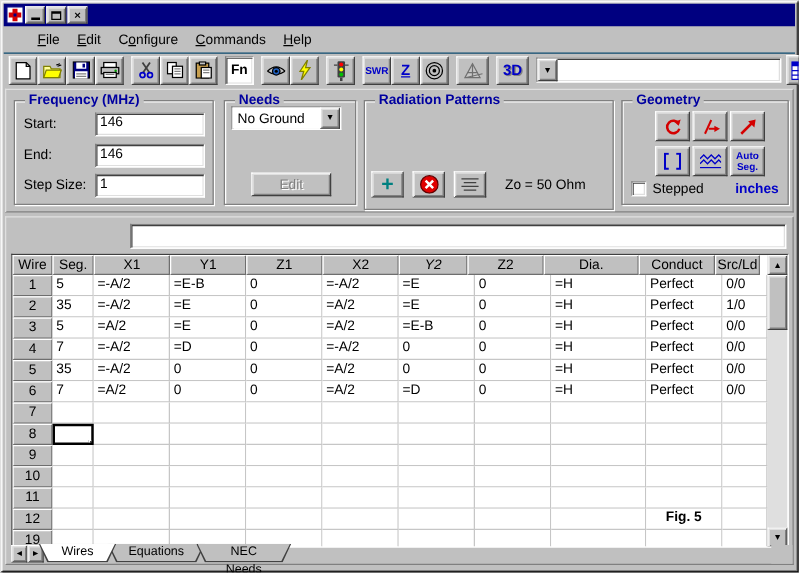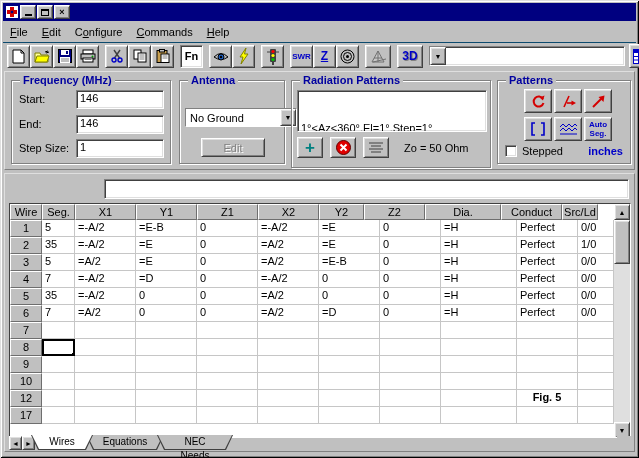--- a/index.html
+++ b/index.html
@@ -22,21 +22,21 @@
     background:var(--titlebar,#000080); display:flex; align-items:center; padding:0 2px; }
   .titlebar .title { color:#fff; font-weight:bold; font-size:11px; margin-left:4px; white-space:pre; flex:1;
     overflow:hidden; }
   .appicon { width:14px; height:14px; display:block; }
   .winbtn { width:16px; height:14px; margin-left:1px; display:flex; align-items:center; justify-content:center;
     font-size:9px; font-weight:bold; line-height:1; color:#000; }
   .winbtn .minbar{ display:block; width:7px; height:2px; background:#000; margin-top:6px; }
   .winbtn .maxbox{ display:block; width:8px; height:7px; border:1px solid #000; border-top-width:2px; }
 
   
-  .menubar { position:absolute; left:3px; top:23px; right:3px; height:18px; display:flex; align-items:center; }
+  .menubar { position:absolute; left:3px; top:23px; right:3px; height:18px; display:flex; align-items:center;padding-left:20px; }
   .menu-item { padding:2px 7px; }
   .menu-item u { text-decoration:underline; }
 
   
   .toolbar { position:absolute; left:3px; top:42px; right:3px; height:27px; display:flex; align-items:center;
     border-top:1px solid #0c4a6e; padding-left:4px; }
   .tool { width:23px; height:23px; display:flex; align-items:center; justify-content:center; flex:none; }
   .tool.pressed { border-color:#808080 #fff #fff #808080; box-shadow:inset 1px 1px 0 #404040, inset -1px -1px 0 #dfdfdf; background:#fff; }
   .sep { width:6px; flex:none; }
   .blue-label { color:var(--accent-blue,#0000C8); font-weight:bold; }
@@ -268,56 +268,52 @@
       <span class="gtitle">Frequency (MHz)</span>
       <span class="field-label" style="left:7px;top:12px;">Start:</span>
       <span class="field sunk" style="left:64px;top:9px;width:88px;">146</span>
       <span class="field-label" style="left:7px;top:37px;">End:</span>
       <span class="field sunk" style="left:64px;top:34px;width:88px;">146</span>
       <span class="field-label" style="left:7px;top:61px;">Step Size:</span>
       <span class="field sunk" style="left:64px;top:58px;width:88px;">1</span>
     </div>
 
     <div class="group" style="left:174px;top:8px;width:106px;height:84px;">
-      <span class="gtitle">Antenna</span>
-      <span class="combo sunk" style="position:absolute;left:5px;top:27px;width:112px;height:19px;">
+      <span class="gtitle">Needs</span>
+      <span class="combo sunk" style="position:absolute;left:5px;top:4px;width:88px;height:19px;">
         <span class="val">No Ground</span>
         <span class="drop out">▼</span>
       </span>
       <span class="gbtn out" style="left:21px;top:57px;width:64px;height:19px;">
         <span class="disabled-text">Edit</span>
       </span>
     </div>
 
     <div class="group" style="left:286px;top:8px;width:200px;height:88px;">
       <span class="gtitle">Radiation Patterns</span>
-      <div class="listbox sunk" style="left:5px;top:9px;width:190px;height:42px;">
-        <div>1°&lt;Az&lt;360°,El=1°,Step=1°</div>
-        
-      </div>
       <span class="gbtn out" style="left:5px;top:56px;width:26px;height:21px;font-size:17px;font-weight:bold;color:var(--teal,#008080);">+</span>
       <span class="gbtn out" style="left:38px;top:56px;width:26px;height:21px;">
         <svg width="15" height="15" viewBox="0 0 15 15">
             <circle cx="7.5" cy="7.5" r="7" fill="#e00000" stroke="#600000"></circle>
             <path d="M4.5 4.5 L10.5 10.5 M10.5 4.5 L4.5 10.5" stroke="#fff" stroke-width="2"></path>
           </svg>
       </span>
       <span class="gbtn out" style="left:71px;top:56px;width:26px;height:21px;">
         <svg width="14" height="11" viewBox="0 0 14 11">
             <line x1="0" y1="1" x2="14" y2="1" stroke="#404040"></line>
             <line x1="2" y1="4" x2="12" y2="4" stroke="#404040"></line>
             <line x1="0" y1="7" x2="14" y2="7" stroke="#404040"></line>
             <line x1="2" y1="10" x2="12" y2="10" stroke="#404040"></line>
           </svg>
       </span>
       <span class="field-label" style="left:112px;top:61px;">Zo = 50 Ohm</span>
     </div>
 
     <div class="group" style="left:492px;top:8px;width:134px;height:84px;">
-      <span class="gtitle">Patterns</span>
+      <span class="gtitle">Geometry</span>
       <span class="gbtn out" style="left:26px;top:8px;width:28px;height:24px;">
         <svg width="15" height="15" viewBox="0 0 15 15">
             <path d="M12 5 A5 5 0 1 0 12.5 9" fill="none" stroke="#d40000" stroke-width="2"></path>
             <path d="M13.5 1.5 L12 6.5 L8.5 3.5 Z" fill="#d40000"></path>
           </svg>
       </span>
       <span class="gbtn out" style="left:56px;top:8px;width:28px;height:24px;">
         <svg width="16" height="15" viewBox="0 0 16 15">
             <line x1="4" y1="13" x2="9" y2="2" stroke="#d40000" stroke-width="1.6"></line>
             <line x1="7" y1="9" x2="14" y2="9" stroke="#d40000" stroke-width="1.6"></line>
@@ -356,21 +352,21 @@
     <span class="formula sunk"></span>
 
     <div class="gridwrap">
       <div class="ghead-row">
           <div class="ghead" style="width: 32px;">Wire</div>
           <div class="ghead" style="width: 33px;">Seg.</div>
           <div class="ghead" style="width: 61px;">X1</div>
           <div class="ghead" style="width: 61px;">Y1</div>
           <div class="ghead" style="width: 61px;">Z1</div>
           <div class="ghead" style="width: 61px;">X2</div>
-          <div class="ghead" style="width: 45px;">Y2</div>
+          <div class="ghead" style="width: 55px; font-style: italic;">Y2</div>
           <div class="ghead" style="width: 61px;">Z2</div>
           <div class="ghead" style="width: 76px;">Dia.</div>
           <div class="ghead" style="width: 61px;">Conduct</div>
           <div class="ghead" style="width: 36px;">Src/Ld</div>
         </div>
       <div class="gbody">
           <div class="grow">
             <div class="rowhead" style="width: 32px;">1</div>
             <div class="gcell" style="width: 33px;">5</div>
             <div class="gcell" style="width: 61px;">=-A/2</div>
@@ -496,34 +492,47 @@
             <div class="gcell" style="width: 61px;"></div>
             <div class="gcell" style="width: 61px;"></div>
             <div class="gcell" style="width: 61px;"></div>
             <div class="gcell" style="width: 61px;"></div>
             <div class="gcell" style="width: 61px;"></div>
             <div class="gcell" style="width: 76px;"></div>
             <div class="gcell" style="width: 61px;"></div>
             <div class="gcell" style="width: 36px;"></div>
           </div>
           <div class="grow">
+            <div class="rowhead" style="width: 32px;">11</div>
+            <div class="gcell" style="width: 33px;"></div>
+            <div class="gcell" style="width: 61px;"></div>
+            <div class="gcell" style="width: 61px;"></div>
+            <div class="gcell" style="width: 61px;"></div>
+            <div class="gcell" style="width: 61px;"></div>
+            <div class="gcell" style="width: 61px;"></div>
+            <div class="gcell" style="width: 61px;"></div>
+            <div class="gcell" style="width: 76px;"></div>
+            <div class="gcell" style="width: 61px;"></div>
+            <div class="gcell" style="width: 36px;"></div>
+          </div>
+          <div class="grow">
             <div class="rowhead" style="width: 32px;">12</div>
             <div class="gcell" style="width: 33px;"></div>
             <div class="gcell" style="width: 61px;"></div>
             <div class="gcell" style="width: 61px;"></div>
             <div class="gcell" style="width: 61px;"></div>
             <div class="gcell" style="width: 61px;"></div>
             <div class="gcell" style="width: 61px;"></div>
             <div class="gcell" style="width: 61px;"></div>
             <div class="gcell" style="width: 76px;"></div>
             <div class="gcell bold" style="width: 61px;">Fig. 5</div>
             <div class="gcell" style="width: 36px;"></div>
           </div>
           <div class="grow">
-            <div class="rowhead" style="width: 32px;">17</div>
+            <div class="rowhead" style="width: 32px;">19</div>
             <div class="gcell" style="width: 33px;"></div>
             <div class="gcell" style="width: 61px;"></div>
             <div class="gcell" style="width: 61px;"></div>
             <div class="gcell" style="width: 61px;"></div>
             <div class="gcell" style="width: 61px;"></div>
             <div class="gcell" style="width: 61px;"></div>
             <div class="gcell" style="width: 61px;"></div>
             <div class="gcell" style="width: 76px;"></div>
             <div class="gcell" style="width: 61px;"></div>
             <div class="gcell" style="width: 36px;"></div>

